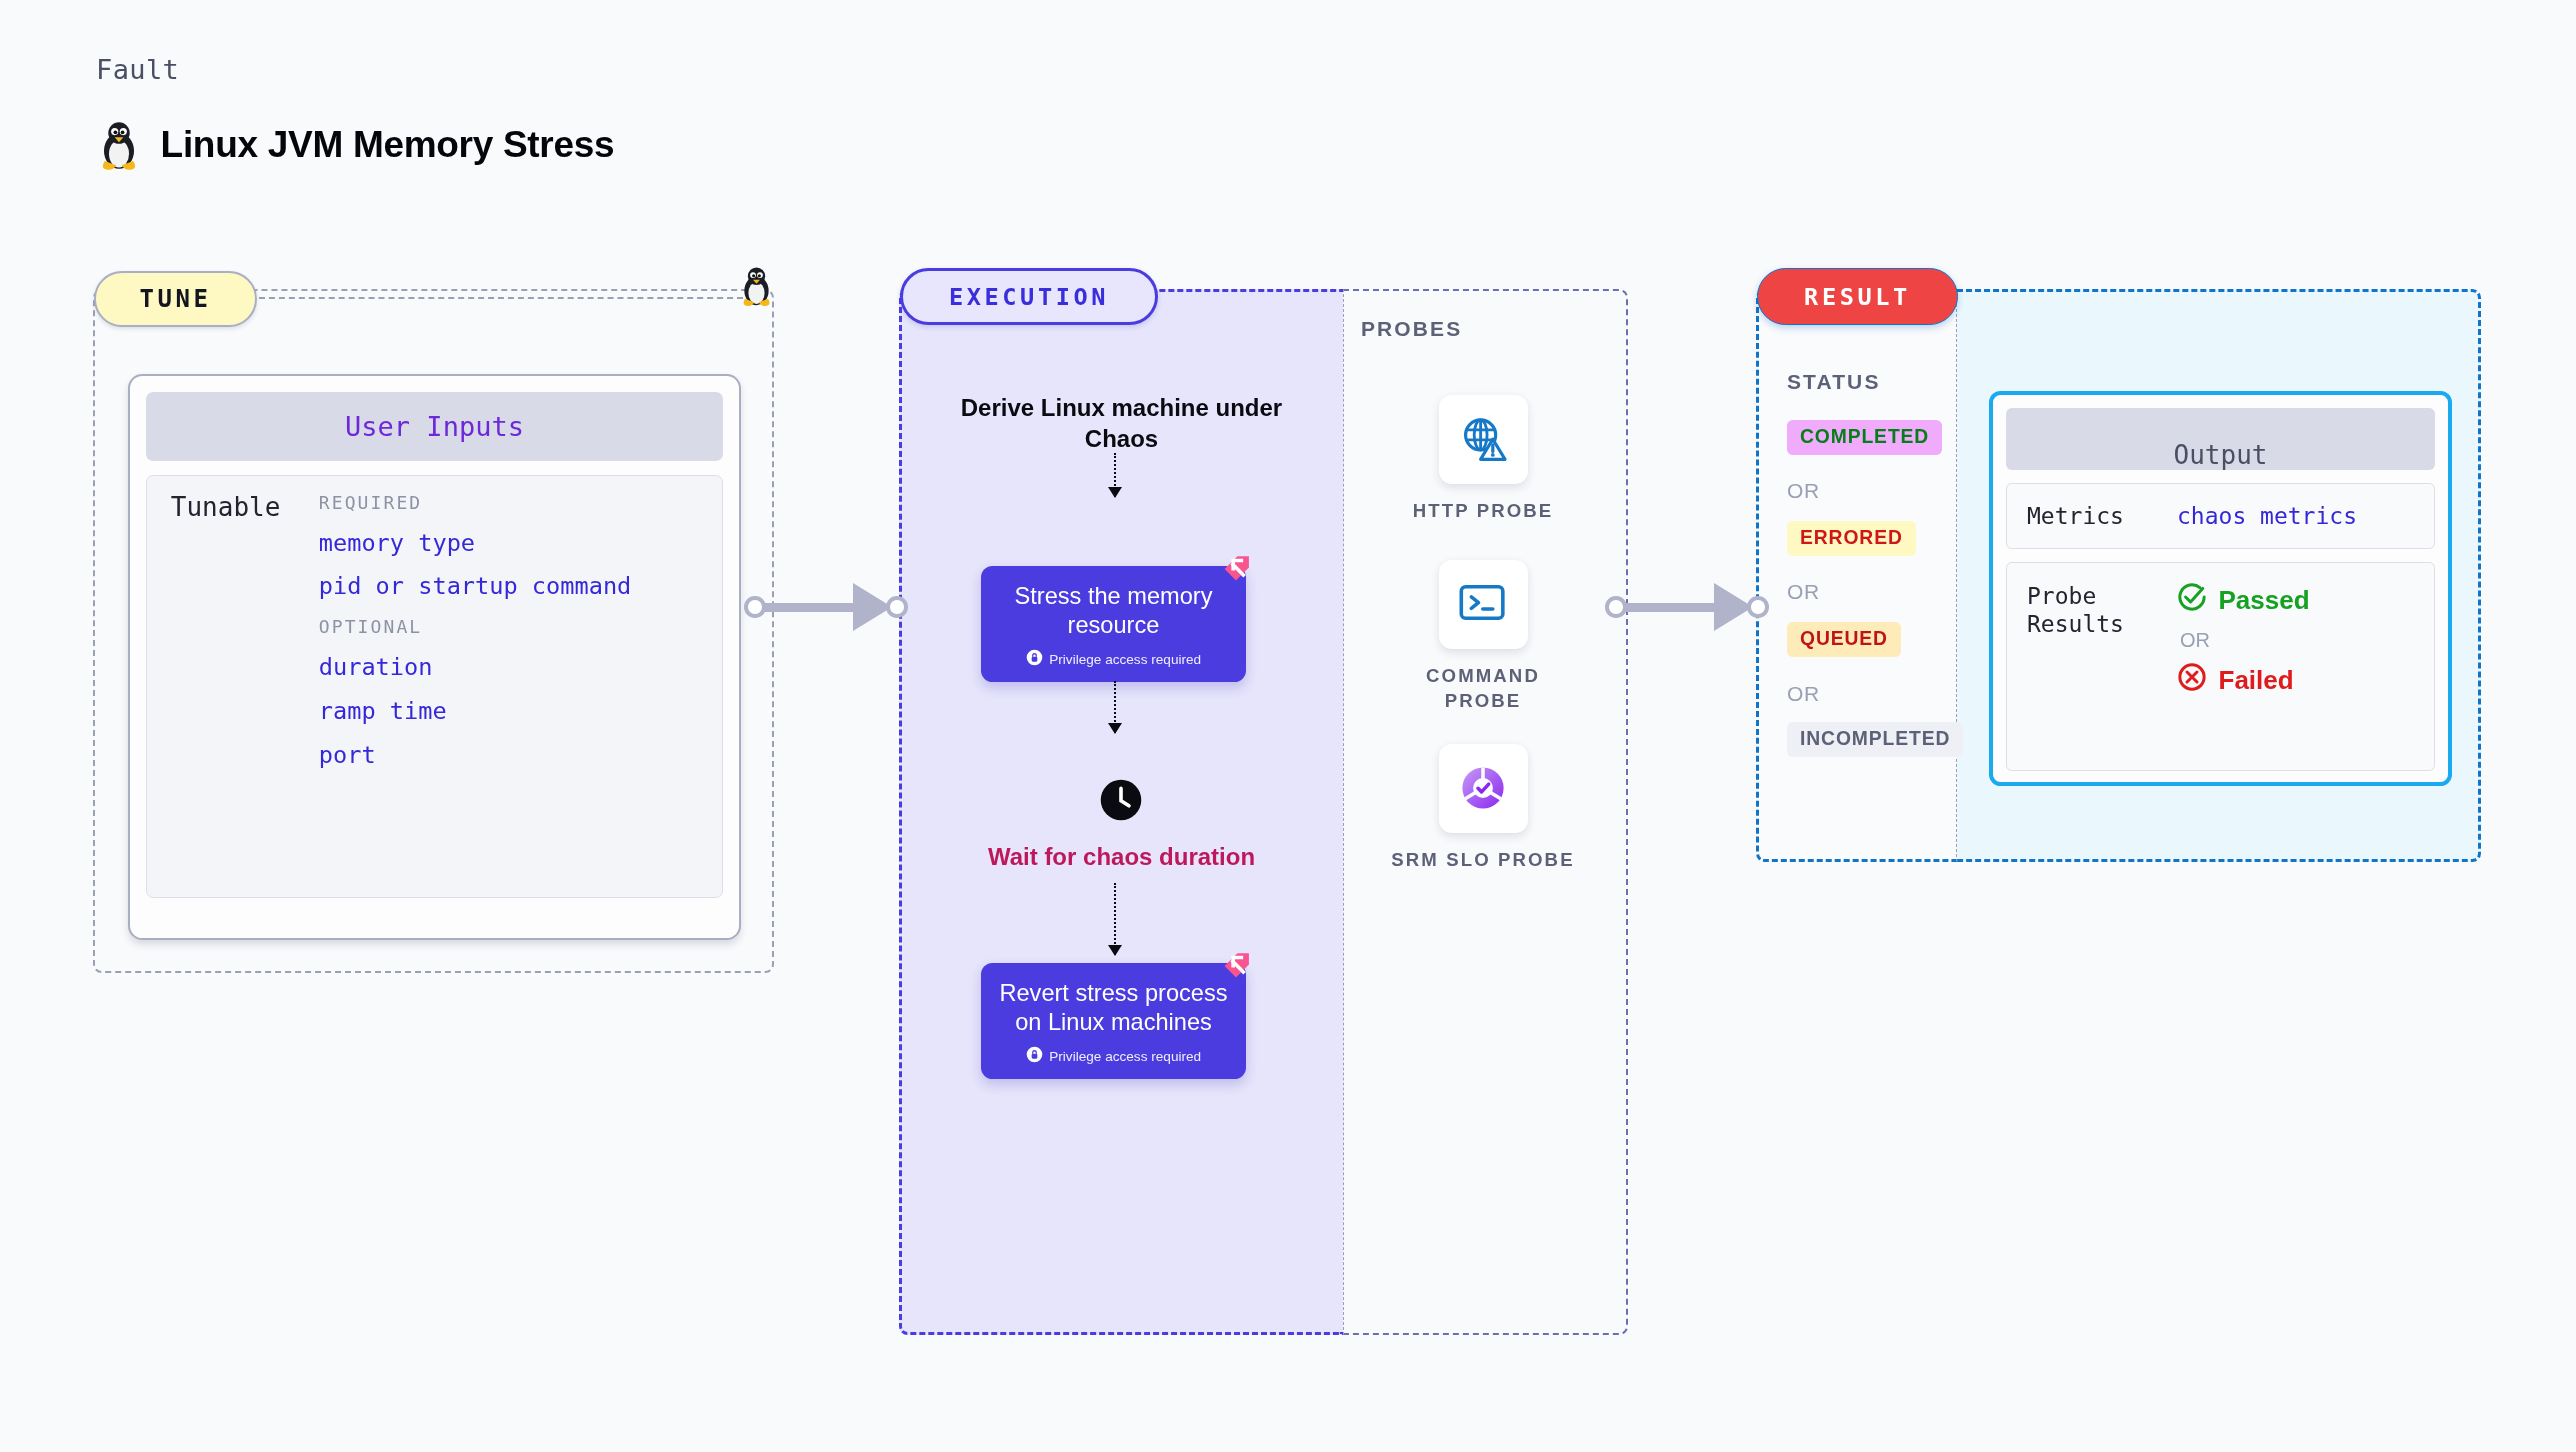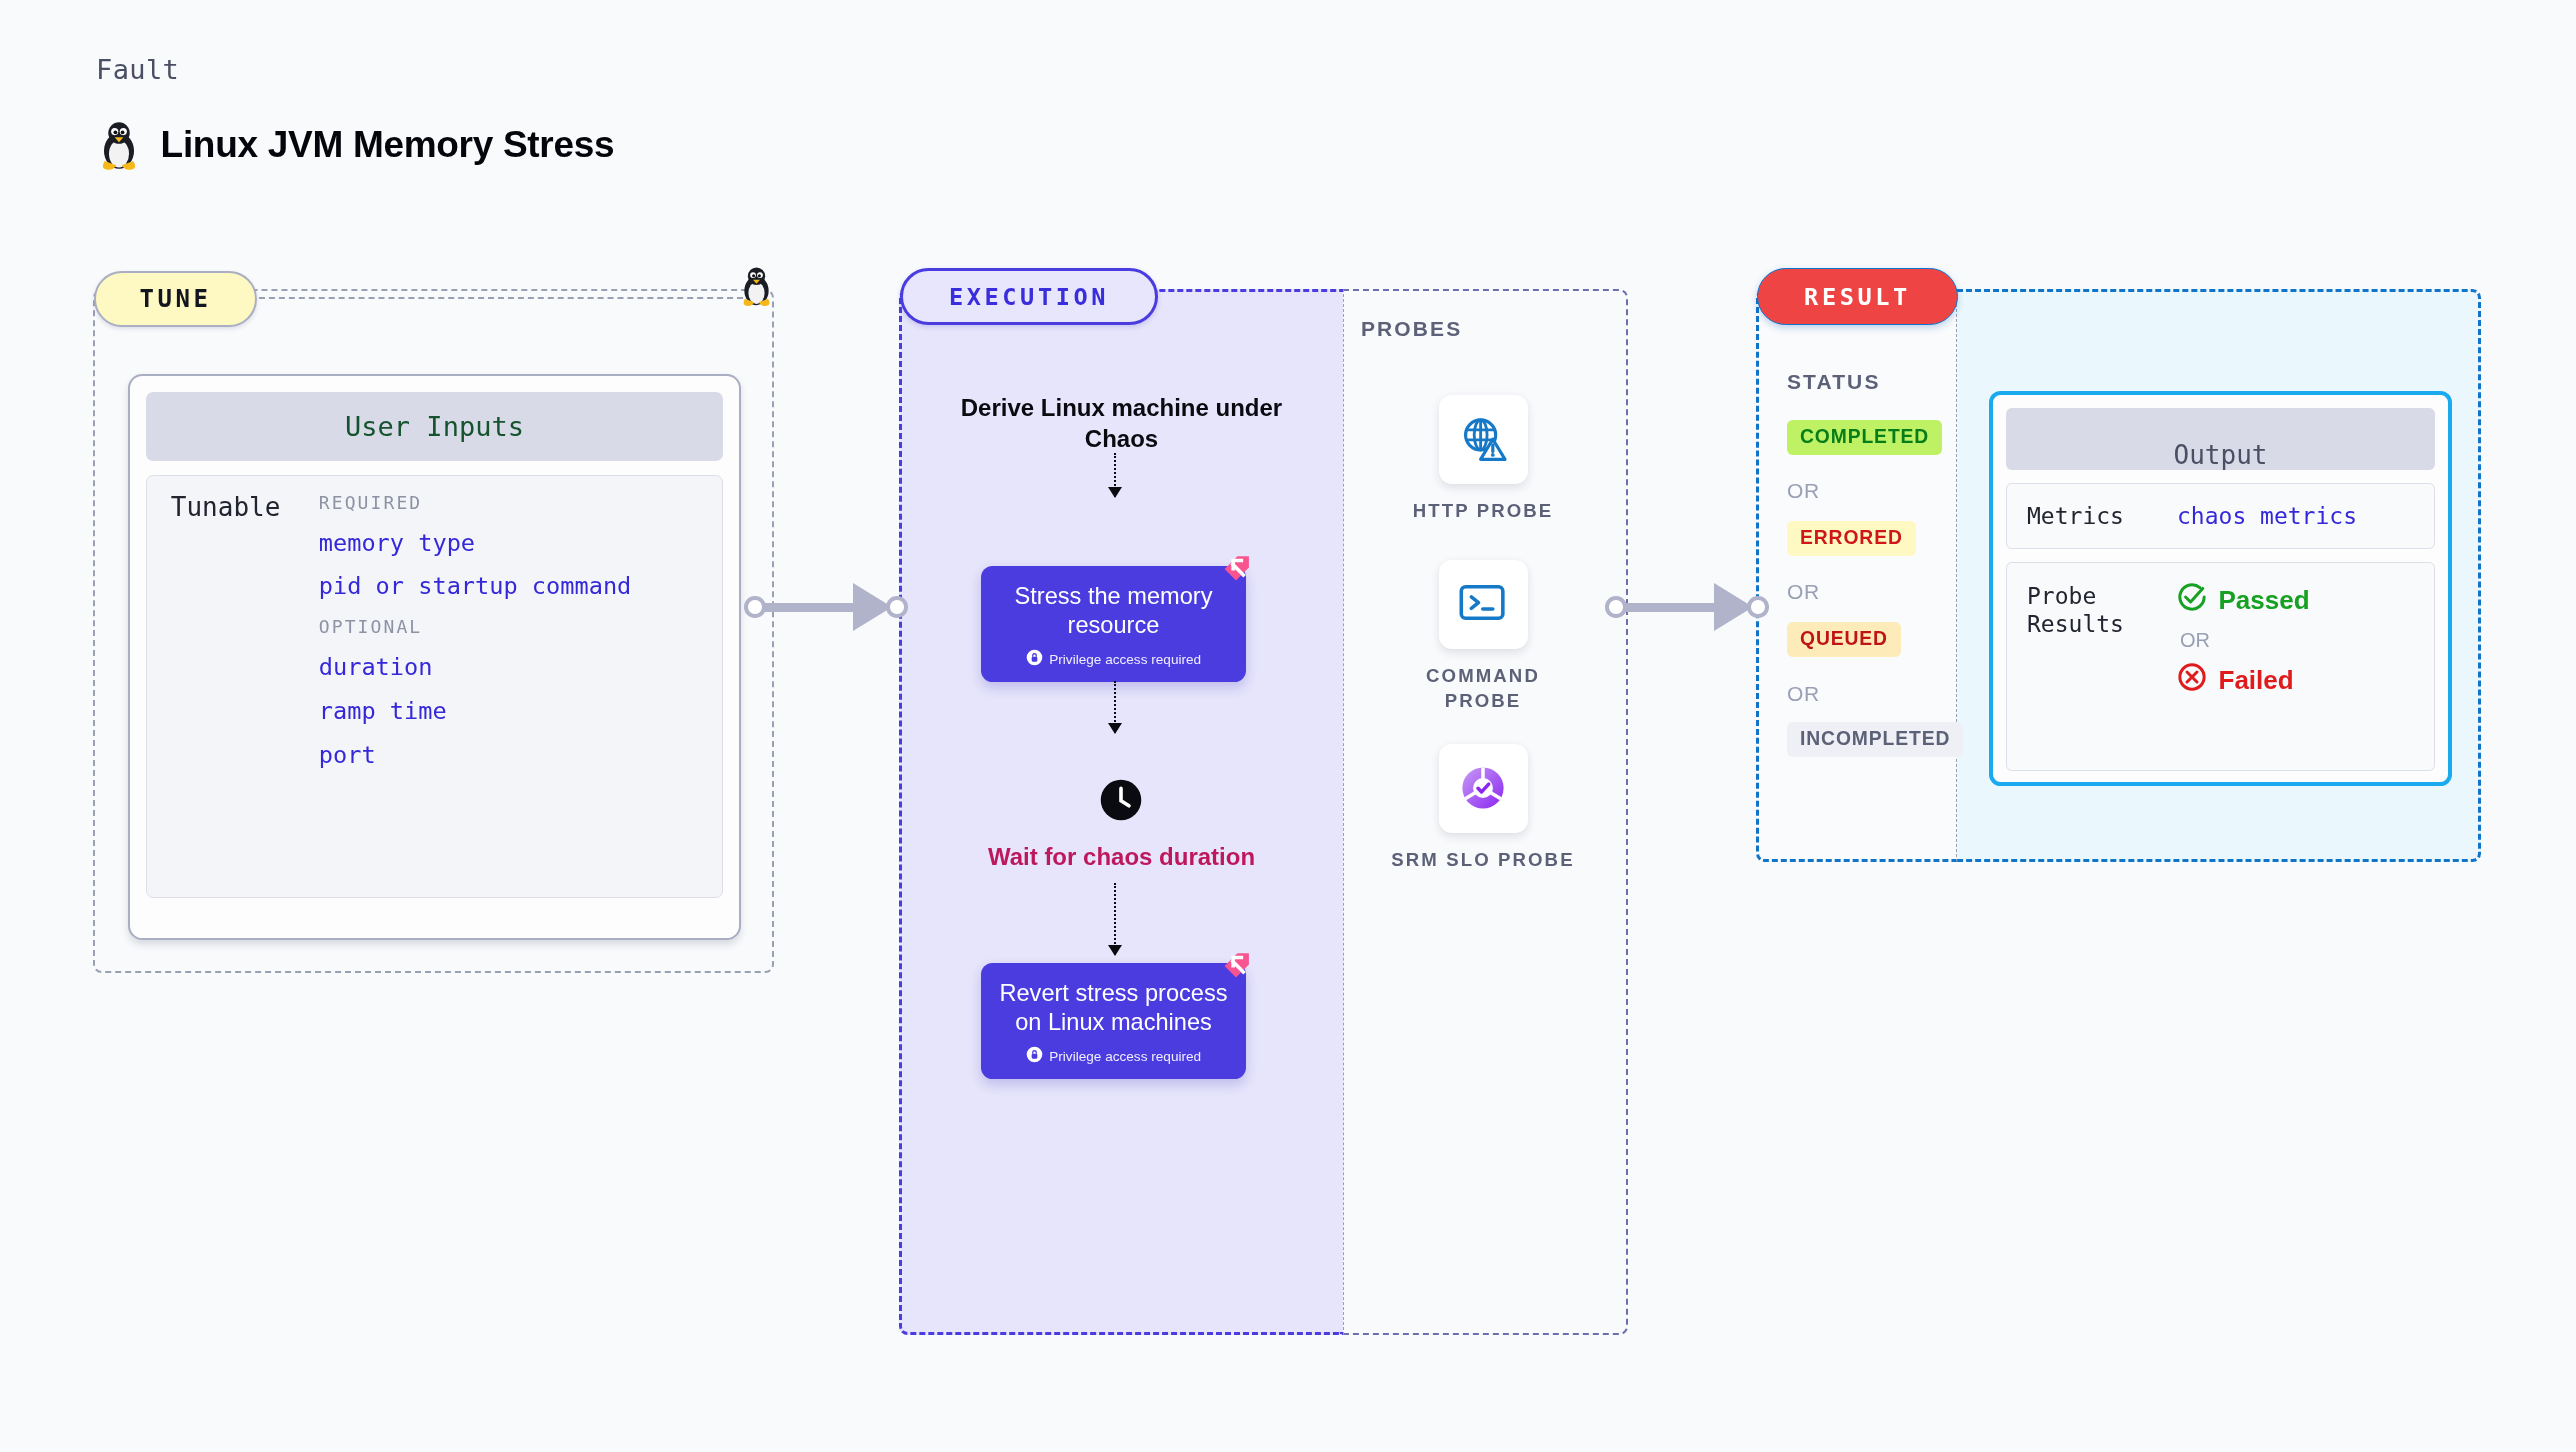--- a/index.html
+++ b/index.html
@@ -108,21 +108,21 @@
     position: absolute; left: 128px; top: 374px; width: 613px; height: 566px;
     background: #fdfdfe; border: 2.1px solid #a9aec2; border-radius: 14.3px;
     box-shadow: 0 4.3px 7.2px rgba(40,40,70,.14);
     box-sizing: border-box;
   }
   #user-inputs-header {
     margin: 15.8px 15.8px 0 15.8px; height: 69px;
     background: #d8dae8; border-radius: 7.2px;
     display: flex; align-items: center; justify-content: center;
   }
-  #user-inputs-header span { font-size: 27px; color: #14532d; }
+  #user-inputs-header span { font-size: 27px; color: #6d28d9; }
   #tunable-panel {
     margin: 14.3px 15.8px 17px 15.8px; height: 423px;
     background: #f4f5f9; border: 1.4px solid #dcdfe8; border-radius: 7.2px;
     display: flex; box-sizing: border-box; padding: 15.8px 0 0 0;
   }
   #tunable-label {
     width: 172px; flex: none; padding-left: 24px; box-sizing: border-box;
     font-size: 26px; color: #22242f; line-height: 1.2;
   }
   #tunable-fields { flex: 1; }
@@ -458,21 +458,21 @@
 </div>
 
 <div class="connector" style="left:1605px; top:582px; width:172px; height:50px;">
   <div class="conn-circle" style="left:0; top:14.3px;"></div>
   <div class="conn-line" style="left:18.6px; top:21px; width:100px;"></div>
   <div class="conn-head" style="left:109px; top:0.7px;"></div>
   <div class="conn-circle" style="left:142px; top:14.3px;"></div>
 </div>
 
 <div id="status-title">STATUS</div>
-<div class="status-chip" id="chip-0" style="background: #bef264; color: rgb(6, 125, 24);">COMPLETED</div>
+<div class="status-chip" id="chip-0" style="background: #f0abfc; color: rgb(6, 125, 24);">COMPLETED</div>
 <div class="or-text" id="or-0">OR</div>
 <div class="status-chip" id="chip-1" style="background: #fef9c3; color: rgb(207, 23, 23);">ERRORED</div>
 <div class="or-text" id="or-1">OR</div>
 <div class="status-chip" id="chip-2" style="background: rgb(253, 236, 185); color: rgb(192, 20, 20);">QUEUED</div>
 <div class="or-text" id="or-2">OR</div>
 <div class="status-chip" id="chip-3" style="background: rgb(238, 240, 245); color: rgb(92, 97, 119);">INCOMPLETED</div>
 
 <div id="output-card">
   <div id="output-header">
     <span class="mono">Output</span>

